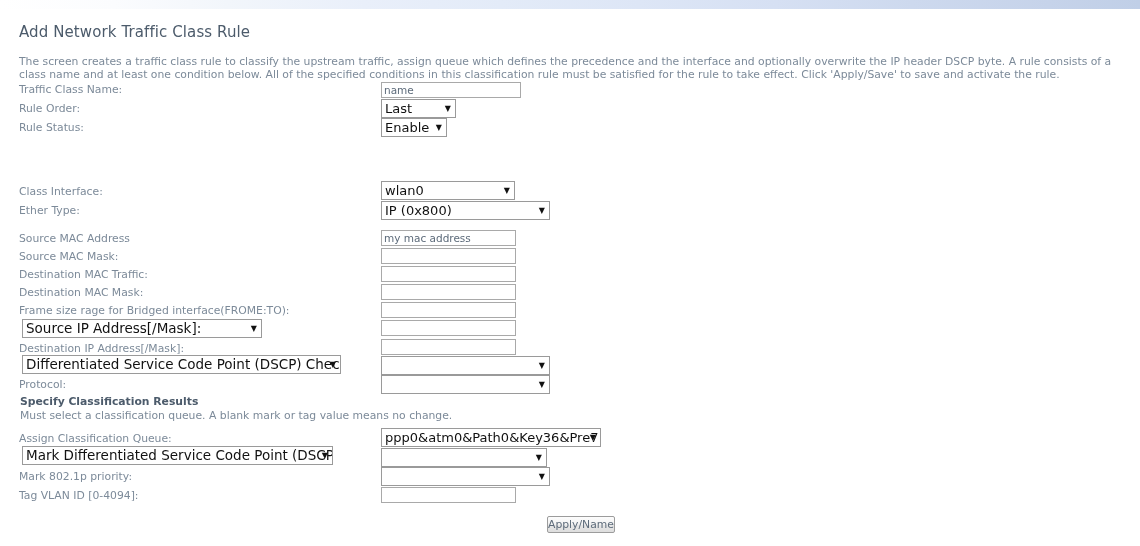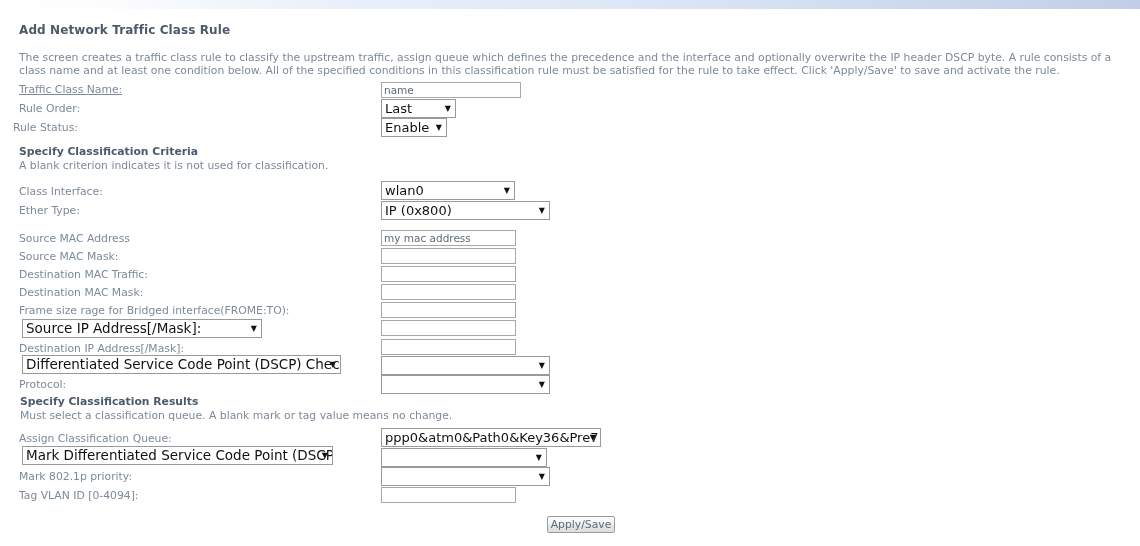--- a/index.html
+++ b/index.html
@@ -39,22 +39,22 @@
 
   
   #page {
     position: absolute;
     top: 9px;
     left: 0;
     width: 1140px;
   }
 
   .h-title {
-    font-weight: bold;
-    font-size: 12px;
+    font-weight: normal;
+    font-size: 15px;
     color: #4c5b6b;
     margin: 14px 0 0 19px;
     letter-spacing: 0.1px;
   }
 
   .intro {
     margin: 14px 19px 0 19px;
     font-size: 10.8px;
     line-height: 13px;
     color: #7c8a99;
@@ -145,40 +145,36 @@
 
 <div id="topbar"></div>
 
 <div id="page">
 
   <div class="h-title">Add Network Traffic Class Rule</div>
 
   <div class="intro">The screen creates a traffic class rule to classify the upstream traffic, assign queue which defines the precedence and the interface and optionally overwrite the IP header DSCP byte. A rule consists of a class name and at least one condition below. All of the specified conditions in this classification rule must be satisfied for the rule to take effect. Click 'Apply/Save' to save and activate the rule.</div>
 
   <div>
-    <div class="lbl" style="left:19px; top:75px;text-decoration:underline;">Traffic Class Name:</div>
+    <div class="lbl" style="left:19px; top:75px;">Traffic Class Name:</div>
     <input class="tin" type="text" style="left: 381px; top: 73px; width: 140px;" placeholder="name" value="name">
 
     <div class="lbl" style="left:19px; top:94px;">Rule Order:</div>
     <div class="sel" style="left:381px; top:90px; width:75px;">
       <span>Last</span>
       <span class="arw">▼</span>
     </div>
 
-    <div class="lbl" style="left:13px; top:113px;">Rule Status:</div>
+    <div class="lbl" style="left:19px; top:113px;">Rule Status:</div>
     <div class="sel" style="left:381px; top:109px; width:66px;">
       <span>Enable</span>
       <span class="arw">▼</span>
     </div>
   </div>
 
-  <div style="position:absolute; left:0; top:136px; width:1140px;">
-    <div class="section-head">Specify Classification Criteria</div>
-    <div class="section-sub">A blank criterion indicates it is not used for classification.</div>
-  </div>
 
   <div>
     <div class="lbl" style="left:19px; top:177px;">Class Interface:</div>
     <div class="sel" style="left:381px; top:172px; width:134px;">
       <span>wlan0</span>
       <span class="arw">▼</span>
     </div>
 
     <div class="lbl" style="left:19px; top:196px;">Ether Type:</div>
     <div class="sel" style="left:381px; top:192px; width:169px;">
@@ -250,15 +246,15 @@
     <div class="lbl" style="left:19px; top:462px;">Mark 802.1p priority:</div>
     <div class="sel" style="left:381px; top:458px; width:169px;">
       <span></span>
       <span class="arw">▼</span>
     </div>
 
     <div class="lbl" style="left:19px; top:481px;">Tag VLAN ID [0-4094]:</div>
     <input class="tin" type="text" style="left: 381px; top: 478px; width: 135px;">
   </div>
 
-  <button id="applysave" style="left:547px; top:507px; width:68px; height:17px;">Apply/Save</button>
+  <button id="applysave" style="left:547px; top:507px; width:68px; height:17px;">Apply/Name</button>
 
 </div>
 
 </body></html>

